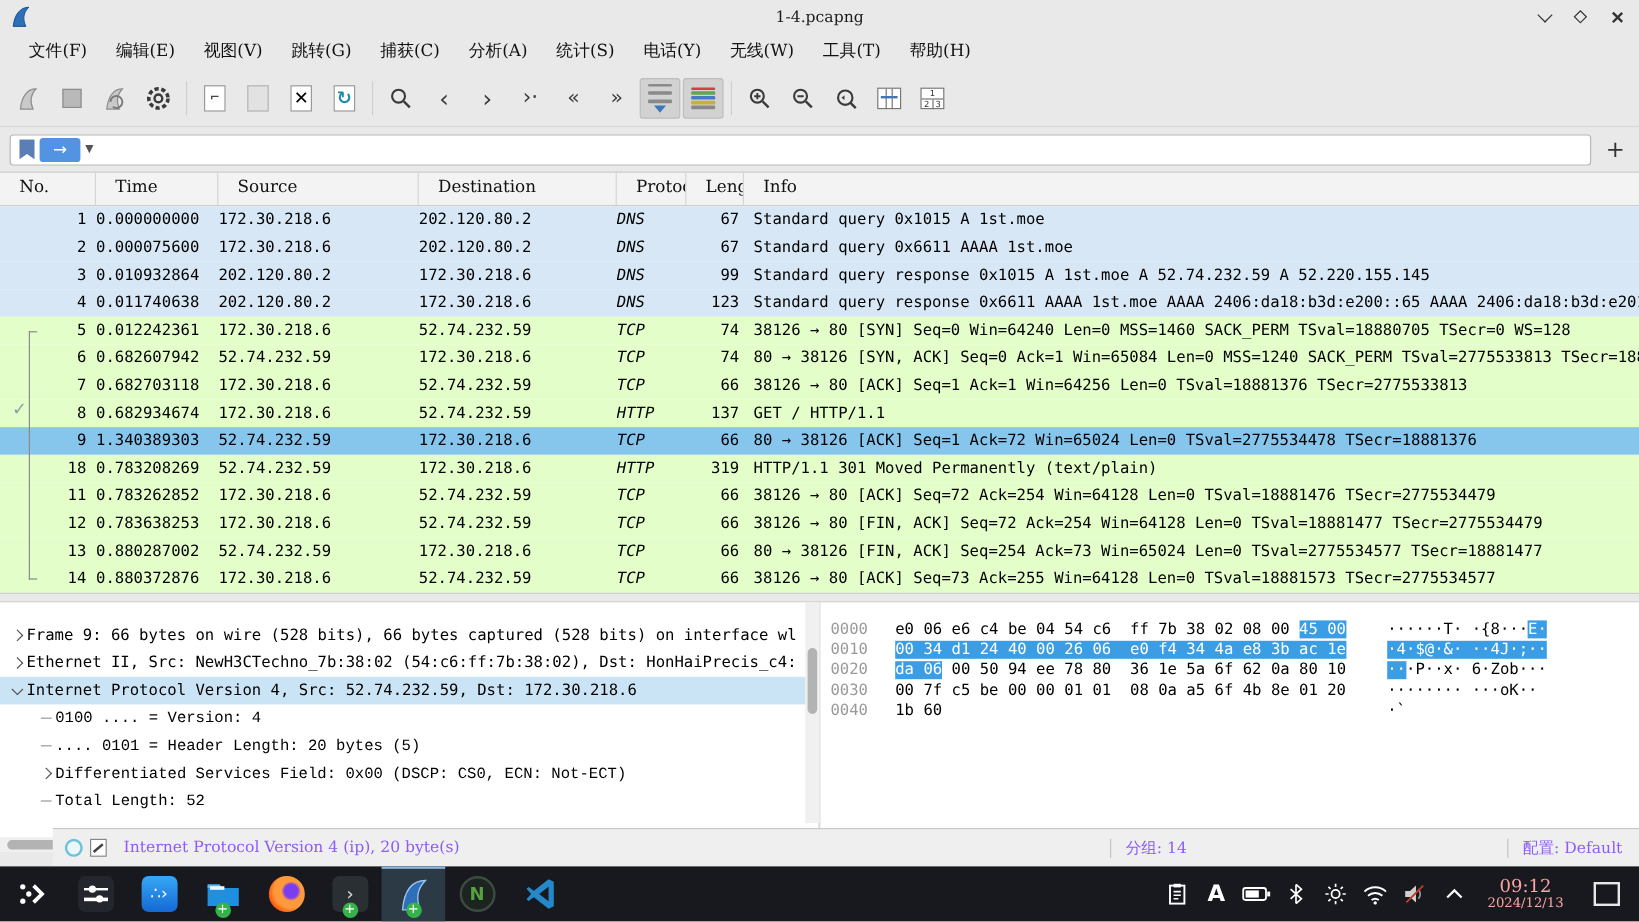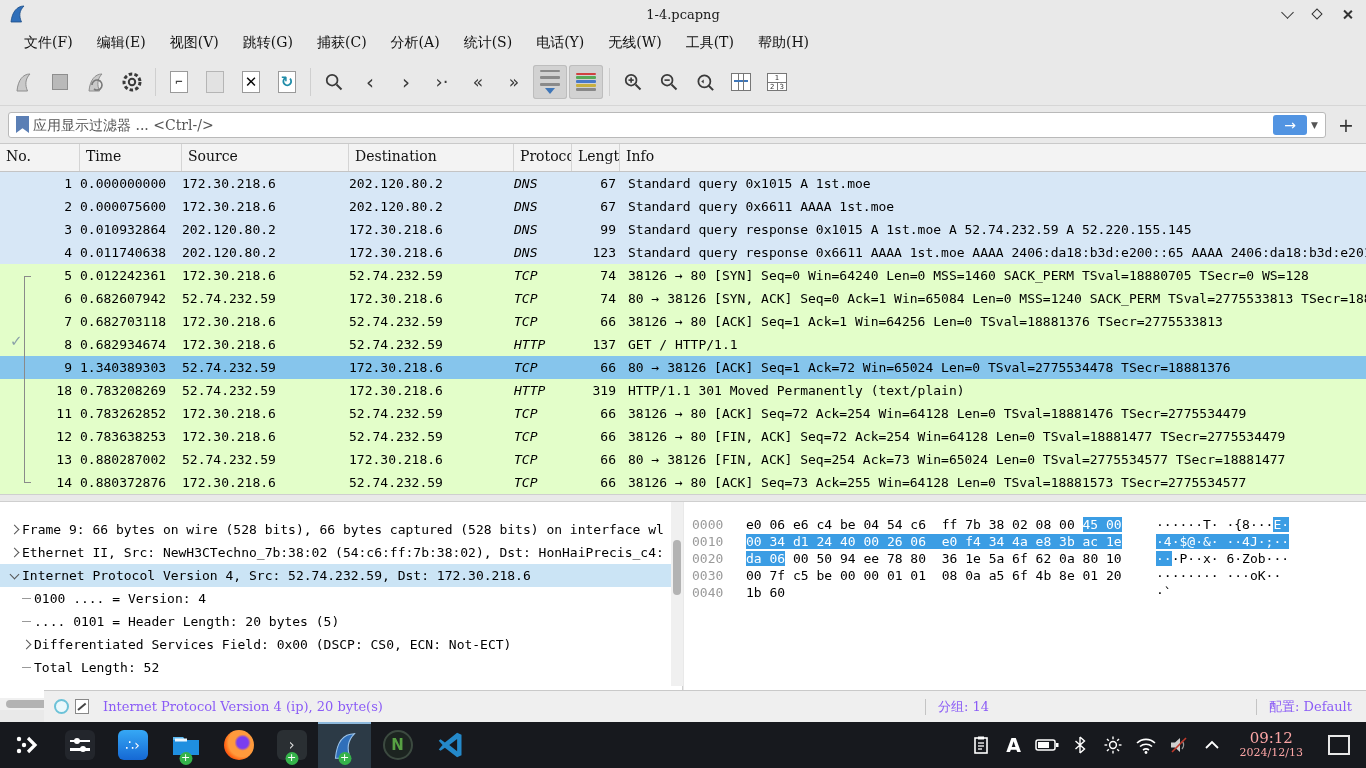--- a/index.html
+++ b/index.html
@@ -66,21 +66,21 @@
   .filterbox input::placeholder { color:#555; opacity:1; }
   .apply-btn { width:34px; height:20px; background:#5294e2; border-radius:3px; display:flex; align-items:center;
     justify-content:center; color:#fff; font-size:14px; font-family:"DejaVu Sans",sans-serif; cursor:pointer; }
   .apply-caret { font-size:9px; color:#555; margin:0 4px; cursor:pointer; font-family:"DejaVu Sans",sans-serif; }
   .plus-btn { width:24px; height:24px; margin-left:8px; font-size:19px; color:#333; display:flex;
     align-items:center; justify-content:center; cursor:pointer; font-family:"DejaVu Sans",sans-serif; }
 
   
   .plist-header { position:absolute; top:144px; left:0; right:0; height:28px; background:#f3f3f3;
     border-bottom:1px solid #c4c4c4; display:flex; font-size:14px; color:#111; }
-  .plist-header .hc { padding:4px 6px; border-right:1px solid #d4d4d4; overflow:hidden; white-space:nowrap; }
+  .plist-header .hc { padding:4px 16px; border-right:1px solid #d4d4d4; overflow:hidden; white-space:nowrap; }
   .rows { position:absolute; top:172px; left:0; right:0; height:322px; background:#fff;
     font-family:"DejaVu Sans Mono",monospace; font-size:13px; }
   .prow { display:flex; height:23px; line-height:23px; white-space:nowrap; cursor:default; }
   .prow.dns { background:#d7e7f6; } .prow.tcp { background:#e3fec9; }
   .prow.sel { background:#86c5ec; }
   .prow span { overflow:hidden; }
   .c-no { width:80px; text-align:right; padding-right:8px; }
   .c-time { width:102px; } .c-src { width:167px; } .c-dst { width:165px; }
   .c-proto { width:58px;font-style:italic; } .c-len { width:48px; text-align:right; padding-right:4px; }
   .c-info { flex:1; padding-left:8px; }
@@ -91,21 +91,21 @@
 
   
   .splitter { position:absolute; top:494px; left:0; right:0; height:8px; background:#e9e9e9;
     border-top:1px solid #cfcfcf; border-bottom:1px solid #cfcfcf; cursor:row-resize; }
   .details { position:absolute; top:502px; left:0; width:683px; bottom:70px; background:#fff;
     border-right:1px solid #cfcfcf; font-family:"DejaVu Sans Mono",monospace; font-size:13px; overflow:hidden;
     padding-top:16px; }
   .dline { height:23px; line-height:23px; white-space:nowrap; display:flex; align-items:center; padding-left:6px; }
   .dline.sel { background:#cbe4f5; }
   .dline .exp { width:16px; display:flex; align-items:center; justify-content:center; flex:none; }
-  .dline.ind1 { padding-left:18px; }
+  .dline.ind1 { padding-left:30px;font-family:Liberation Mono, monospace; }
   .exp.c::before { content:""; width:6px; height:6px; border-right:1.4px solid #555; border-top:1.4px solid #555;
     transform:rotate(45deg); display:block; }
   .exp.e::before { content:""; width:6px; height:6px; border-right:1.4px solid #555; border-bottom:1.4px solid #555;
     transform:rotate(45deg); display:block; margin-top:-3px; }
   .exp.leaf::before { content:""; width:9px; height:1px; background:#999; display:block; }
   .vscroll { position:absolute; right:0; top:502px; width:12px; bottom:82px; background:#f0f0f0; }
   .vscroll .thumb { position:absolute; top:38px; left:2px; width:8px; height:55px; background:#b3b3b3; border-radius:4px; }
   .hscroll { position:absolute; left:0; width:683px; bottom:70px; height:12px; background:#f0f0f0; margin-bottom:-12px; }
   .hscroll .thumb { position:absolute; left:6px; top:2px; height:8px; width:484px; background:#b3b3b3; border-radius:4px; }
 
@@ -300,21 +300,20 @@
             <span>2</span>
             <span>3</span>
           </div>
         </div>
       </div>
   </div>
 
   <div class="filterbar">
     <div class="filterbox">
       <div class="bookmark"></div>
-      <input type="text" placeholder="应用显示过滤器 ... &lt;Ctrl-/&gt;" style="">
       <div class="apply-btn">
           <span>→</span>
         </div>
       <span class="apply-caret">▼</span>
     </div>
     <div class="plus-btn">+</div>
   </div>
 
   <div class="plist-header">
     <div class="hc" style="width:80px">No.</div>

